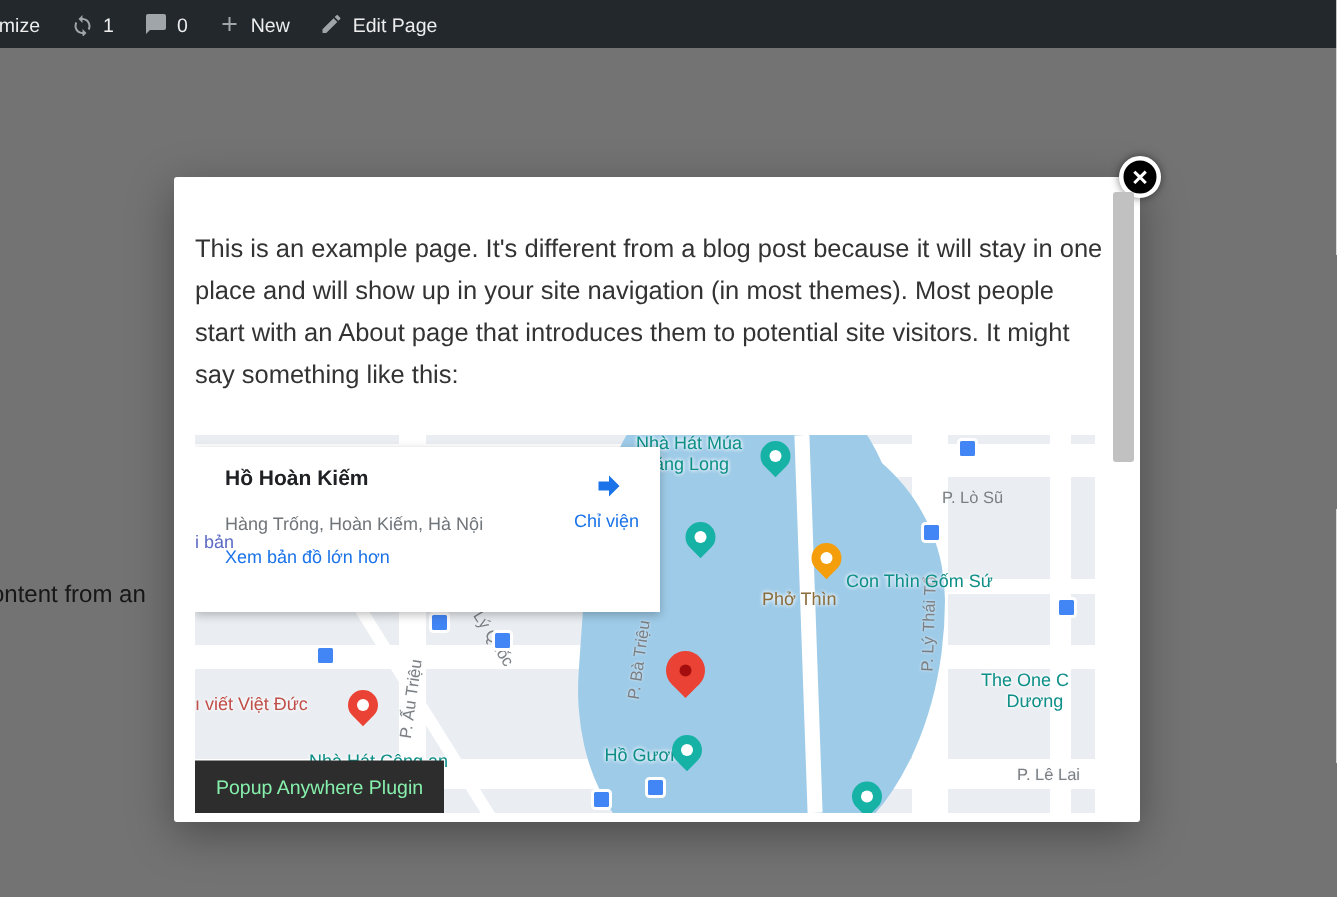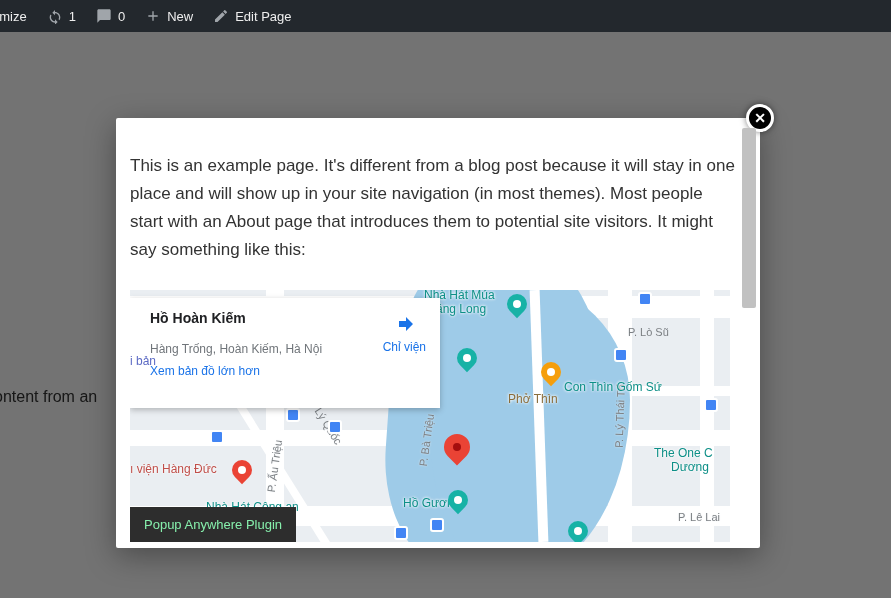--- a/index.html
+++ b/index.html
@@ -290,21 +290,21 @@
       <span class="road-label" style="left:270px; top:144px; transform:rotate(-82deg);">P. Bà Triệu</span>
       <span class="road-label" style="left:164px; top:10px;">P. Hàng Gai</span>
 
       <span class="poi-label teal" style="left:294px; top:-2px;">Nhà Hát Múa</span>
       <span class="poi-label teal" style="left:306px; top:12px;">ăng Long</span>
       <span class="poi-label brown" style="left:378px; top:102px;">Phở Thìn</span>
       <span class="poi-label teal" style="left:434px; top:90px;">Con Thìn Gốm Sứ</span>
       <span class="poi-label teal" style="left:524px; top:156px;">The One C</span>
       <span class="poi-label teal" style="left:541px; top:170px;">Dương</span>
       <span class="poi-label teal" style="left:273px; top:206px;">Hồ Gươm</span>
-      <span class="poi-label red" style="left:0px; top:172px;">ı viện Hàng Đức</span>
+      <span class="poi-label red" style="left:0px; top:172px;">ı viết Việt Đức</span>
       <span class="poi-label teal" style="left:76px; top:210px;">Nhà Hát Công an</span>
 
       <div class="poi-pin teal" style="left:377px; top:4px;">
           <span class="dot"></span>
         </div>
       <div class="poi-pin teal" style="left:327px; top:58px;">
           <span class="dot"></span>
         </div>
       <div class="poi-pin teal" style="left:318px; top:200px;">
           <span class="dot"></span>

